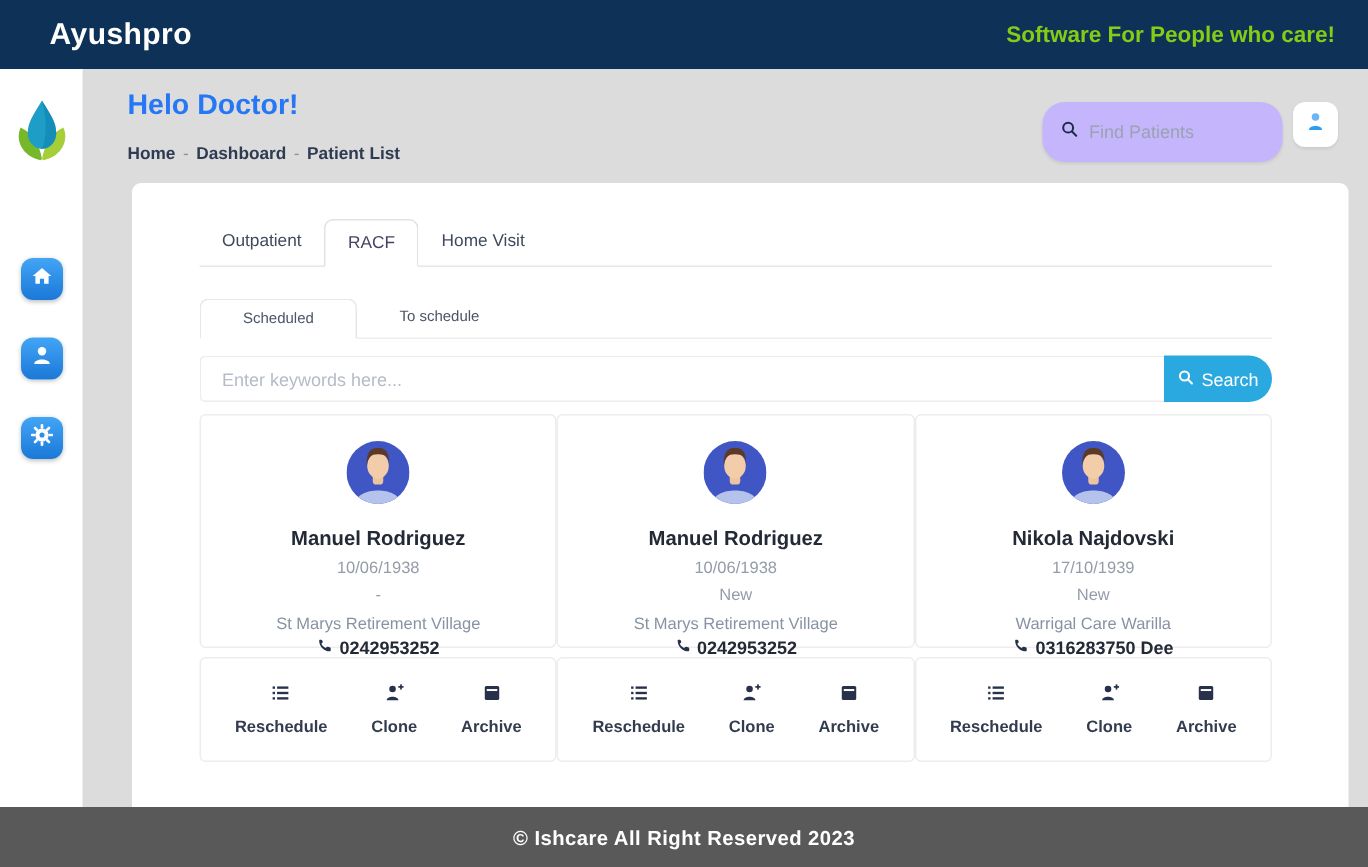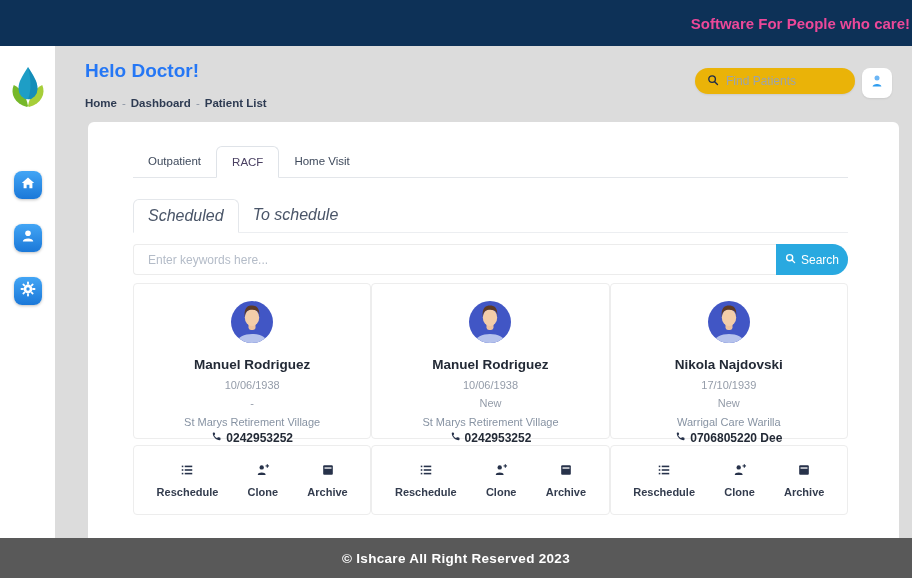--- a/index.html
+++ b/index.html
@@ -3,57 +3,57 @@
 <meta charset="utf-8">
 <style>
   * { margin:0; padding:0; box-sizing:border-box; }
   body { font-family:"Liberation Sans", sans-serif; }
   #stage { position:relative; width:912px; height:578px; background:#dcdcdc; overflow:hidden; }
 
   
   .header { position:absolute; top:0; left:0; right:0; height:46px; background:#0d3157;
             display:flex; align-items:center; }
   .brand { color:#fff; font-size:20px; font-weight:bold; padding-left:33px; letter-spacing:.3px; }
-  .tagline { margin-left:auto; color:#ec4899; font-size:15px; font-weight:bold; padding-right:2px; }
+  .tagline { margin-left:auto; color:#84cc16; font-size:15px; font-weight:bold; padding-right:22px; }
 
   
   .sidebar { position:absolute; left:0; top:46px; width:55px; bottom:40px; background:#fff;
              display:flex; flex-direction:column; align-items:center; }
   .logo { margin-top:14px; }
   .side-icon { width:28px; height:28px; border-radius:8px;
                background:linear-gradient(180deg,#42a5f5,#1b78d8);
                display:flex; align-items:center; justify-content:center; cursor:pointer;
                box-shadow:0 1px 3px rgba(0,0,0,.25); }
   .side-icon.first { margin-top:55px; }
   .side-icon + .side-icon { margin-top:25px; }
 
   
   .greeting { position:absolute; left:85px; top:60px; font-size:19px; font-weight:bold; color:#2577f5; }
   .breadcrumb { position:absolute; left:85px; top:97px; font-size:11.5px; font-weight:600; color:#2e3b52; }
   .breadcrumb .sep { color:#8a93a2; margin:0 5px; font-weight:400; }
-  .findbox { position:absolute; left:695px; top:68px; width:160px; height:26px; background:#eab308;
+  .findbox { position:absolute; left:695px; top:68px; width:160px; height:40px; background:#c4b5fd;
              border-radius:15px; display:flex; align-items:center; padding:0 12px; gap:7px;
              box-shadow:0 1px 2px rgba(0,0,0,.08); }
   .findbox input { border:none; outline:none; width:100%; font-size:12px; color:#3a4354;
                    font-family:"Liberation Sans", sans-serif; background:transparent; }
   .findbox input::placeholder { color:#9aa3b0; }
   .avatar-btn { position:absolute; left:862px; top:68px; width:30px; height:30px; background:#fff;
                 border-radius:8px; display:flex; align-items:center; justify-content:center;
                 cursor:pointer; box-shadow:0 1px 2px rgba(0,0,0,.08); }
 
   
   .panel { position:absolute; left:88px; top:122px; right:13px; bottom:40px; background:#fff;
            border-radius:6px 6px 0 0; padding:24px 51px 0 45px; }
 
   .tabbar { display:flex; border-bottom:1px solid #e3e6ea; }
   .tab { padding:9px 15px; font-size:11.5px; color:#3f4a5c; font-weight:500; cursor:pointer; }
   .tab.active { border:1px solid #dfe3e8; border-bottom:1px solid #fff; border-radius:6px 6px 0 0;
                 margin-bottom:-1px; background:#fff; color:#4a4062; }
   .subtabbar { display:flex; border-bottom:1px solid #eceef1; margin-top:21px; }
-  .subtab { padding:7px 14px; font-size:16px; color:#4a5568; font-weight:500; cursor:pointer;font-style:italic; }
+  .subtab { padding:7px 28px; font-size:10px; color:#4a5568; font-weight:500; cursor:pointer; }
   .subtab.active { border:1px solid #e4e7eb; border-bottom:1px solid #fff; border-radius:6px 6px 0 0;
                    margin-bottom:-1px; background:#fff; }
 
   .searchrow { display:flex; margin-top:11px; height:31px; }
   .searchrow input { flex:1; border:1px solid #ececec; border-right:none; border-radius:4px 0 0 4px;
                      padding:0 14px; font-size:12px; color:#3a4354; outline:none;
                      font-family:"Liberation Sans", sans-serif; }
   .searchrow input::placeholder { color:#b4bcc8; }
   .search-btn { width:72px; border:none; background:#29a9e0; color:#fff; font-size:12px; font-weight:normal;
                 border-radius:0 16px 16px 0; display:flex; align-items:center; justify-content:center;
@@ -76,20 +76,21 @@
   .footer { position:absolute; left:0; right:0; bottom:0; height:40px; background:#595959;
             display:flex; align-items:center; justify-content:center; }
   .footer span { color:#fff; font-size:13.5px; font-weight:bold; letter-spacing:.3px; }
 </style>
 </head>
 <body>
 
 <div id="stage">
 
   <div class="header">
+    <div class="brand">Ayushpro</div>
     <div class="tagline">Software For People who care!</div>
   </div>
 
   <div class="sidebar">
     <div class="logo">
       <svg width="38" height="52" viewBox="0 0 40 52">
         <path d="M19 48 C6 45 1 34 5 25 C13 29 18 36 20 47 Z" fill="#76b82a"></path>
         <path d="M21 48 C34 45 39 34 35 25 C27 29 22 36 20 47 Z" fill="#a6ce39"></path>
         <path d="M20 6 C26 16 30 21 30 29 A10 11 0 0 1 10 29 C10 21 14 16 20 6 Z" fill="#1e9ec6"></path>
         <path d="M20 6 C26 16 30 21 30 29 A10 11 0 0 1 20 40 C24 30 23 18 20 6 Z" fill="#0d7fae" opacity=".55"></path>
@@ -322,21 +323,21 @@
           <div class="pname">Nikola Najdovski</div>
           <div class="pdob">17/10/1939</div>
           <div class="pstatus">New</div>
           <div class="pfacility">Warrigal Care Warilla</div>
           <div class="pphone">
             <span>
               <svg width="11" height="11" viewBox="0 0 16 16">
                   <path d="M3.6 2.2 C3 2.2 2.5 2.7 2.55 3.3 C2.9 8.9 7.1 13.1 12.7 13.45 C13.3 13.5 13.8 13 13.8 12.4 V10.6 C13.8 10 13.4 9.5 12.8 9.4 L10.9 9 C10.4 8.9 9.9 9.1 9.6 9.5 L9 10.3 C7.1 9.4 5.6 7.9 4.7 6 L5.5 5.4 C5.9 5.1 6.1 4.6 6 4.1 L5.6 2.9 C5.5 2.5 5.1 2.2 4.6 2.2 Z" fill="#27324a"></path>
                 </svg>
             </span>
-            <span>0706805220 Dee</span>
+            <span>0316283750 Dee</span>
           </div>
         </div>
         <div class="actions">
           <div class="action">
             <span><svg width="14" height="14" viewBox="0 0 16 16" fill="#27324a">
                   <rect x="2" y="3" width="1.8" height="1.8"></rect>
                   <rect x="5.4" y="3" width="8.6" height="1.8"></rect>
                   <rect x="2" y="7.1" width="1.8" height="1.8"></rect>
                   <rect x="5.4" y="7.1" width="8.6" height="1.8"></rect>
                   <rect x="2" y="11.2" width="1.8" height="1.8"></rect>

